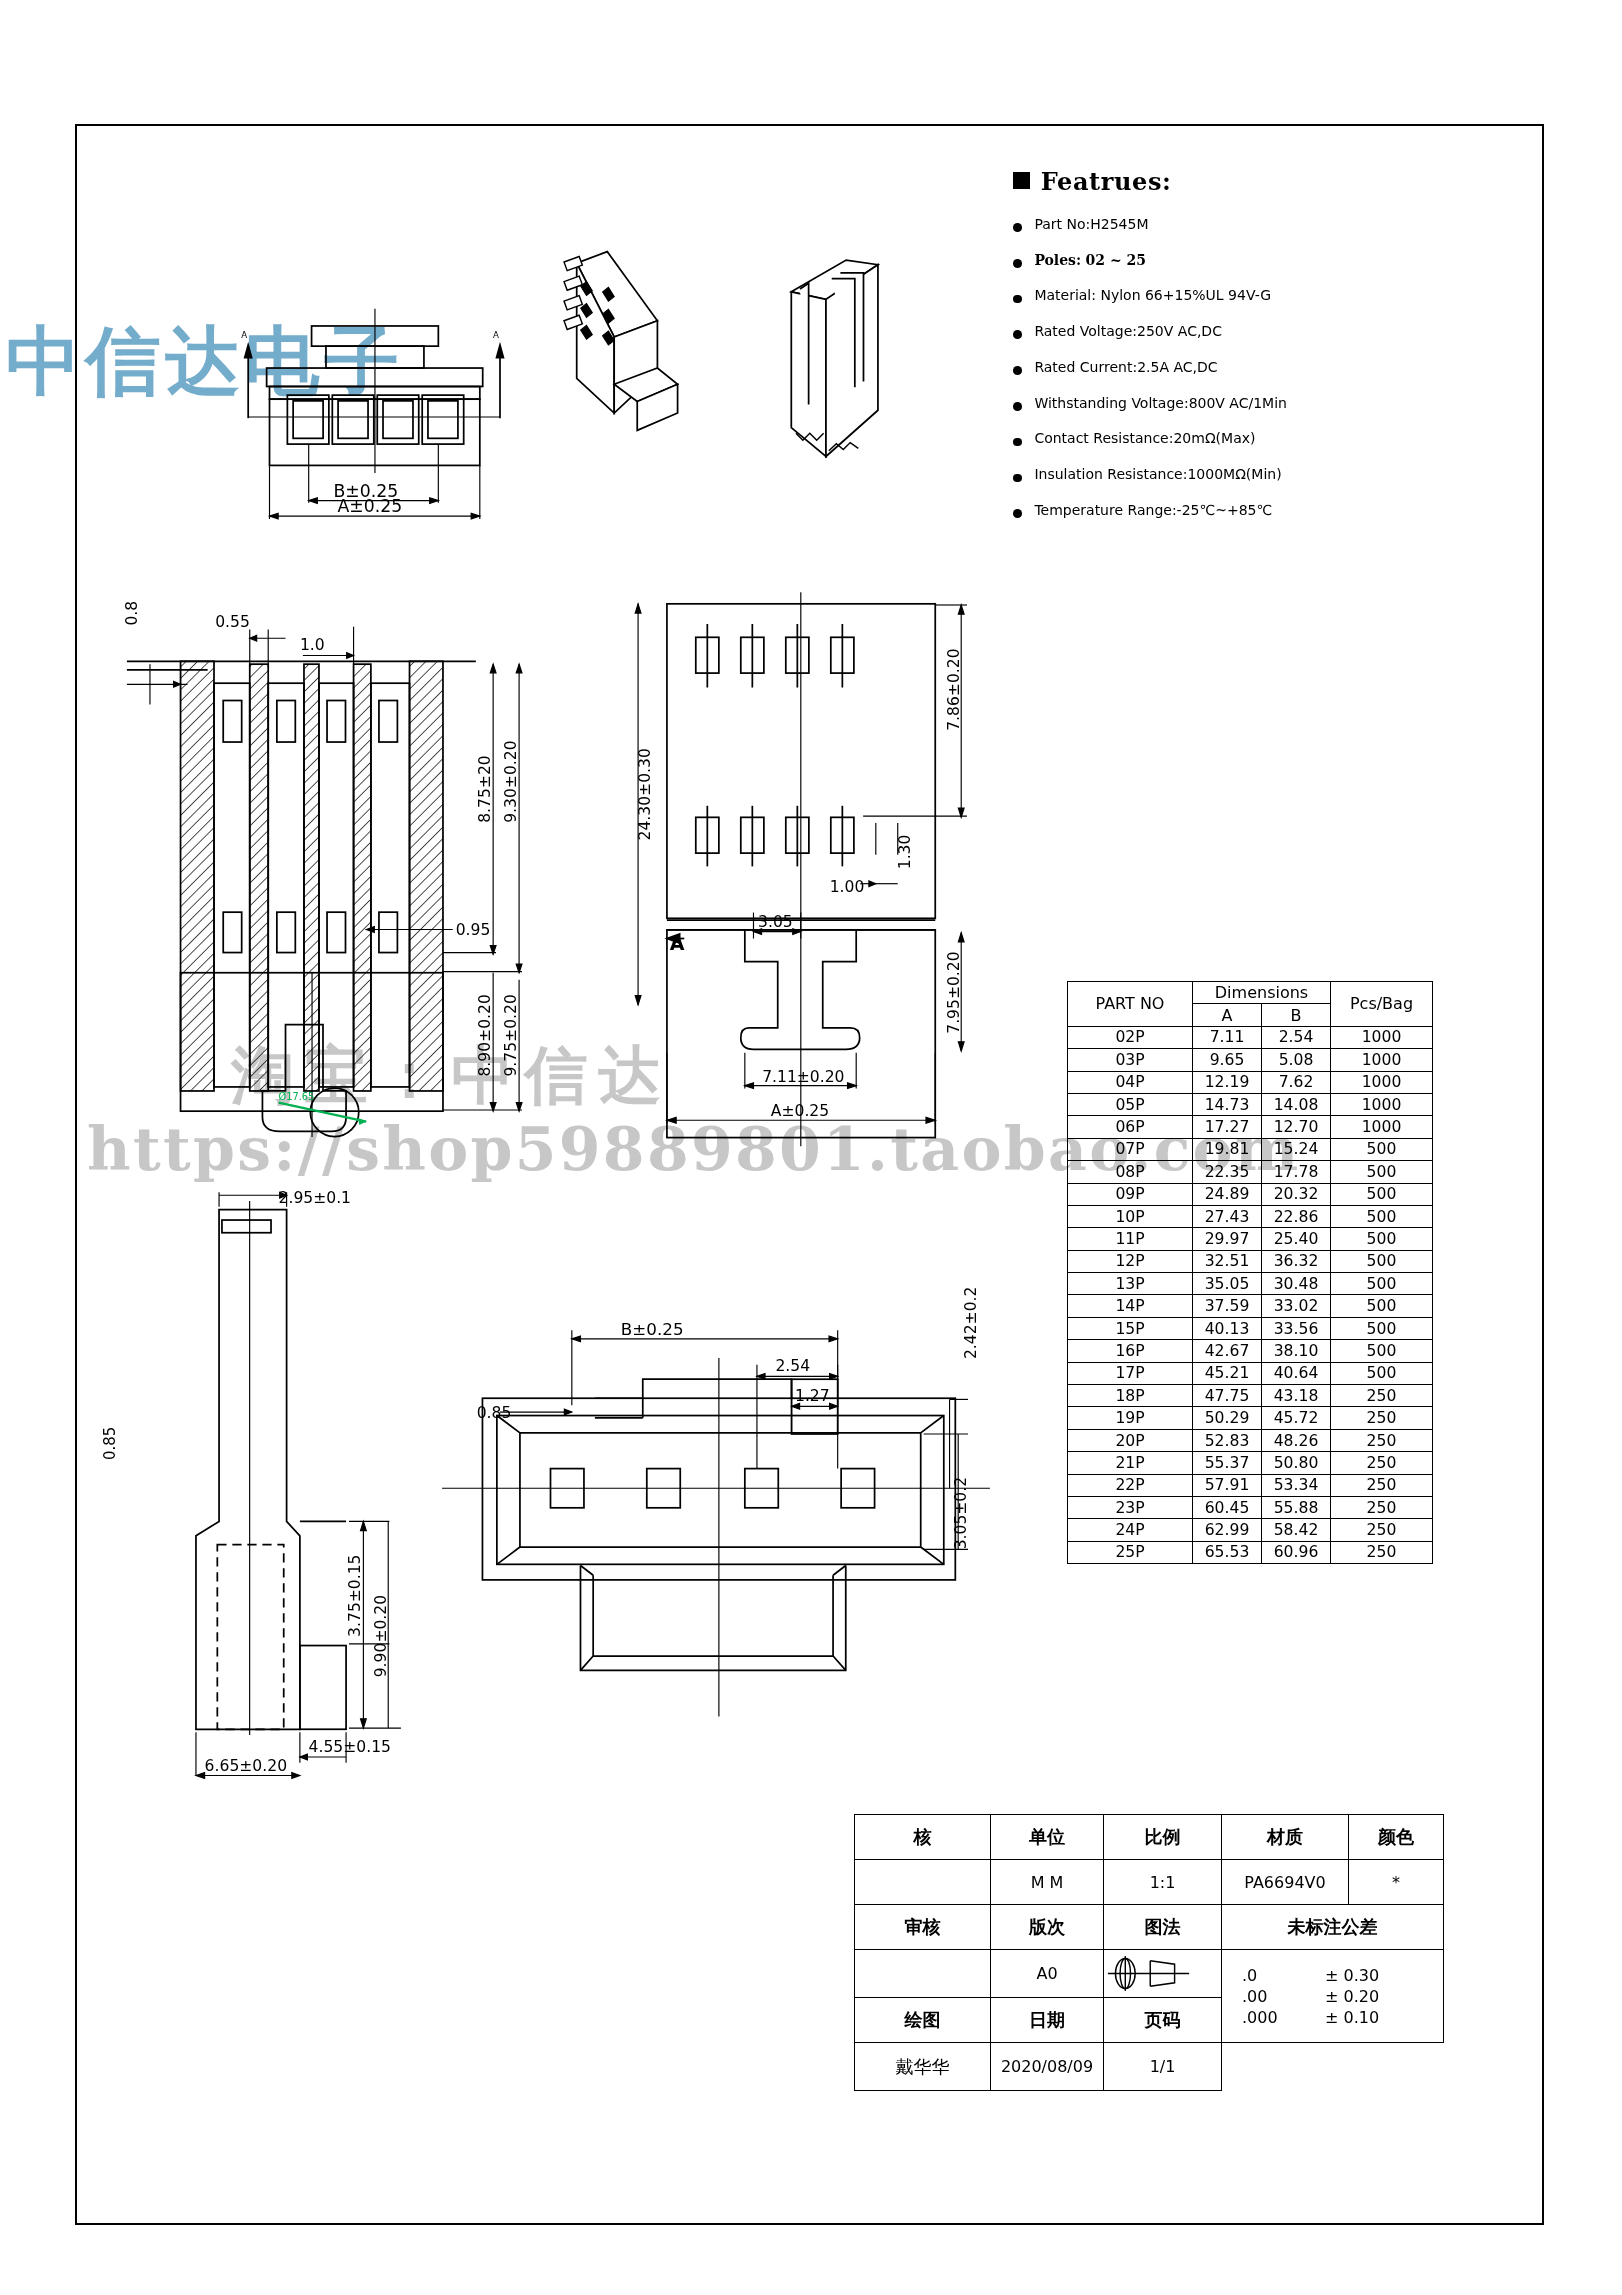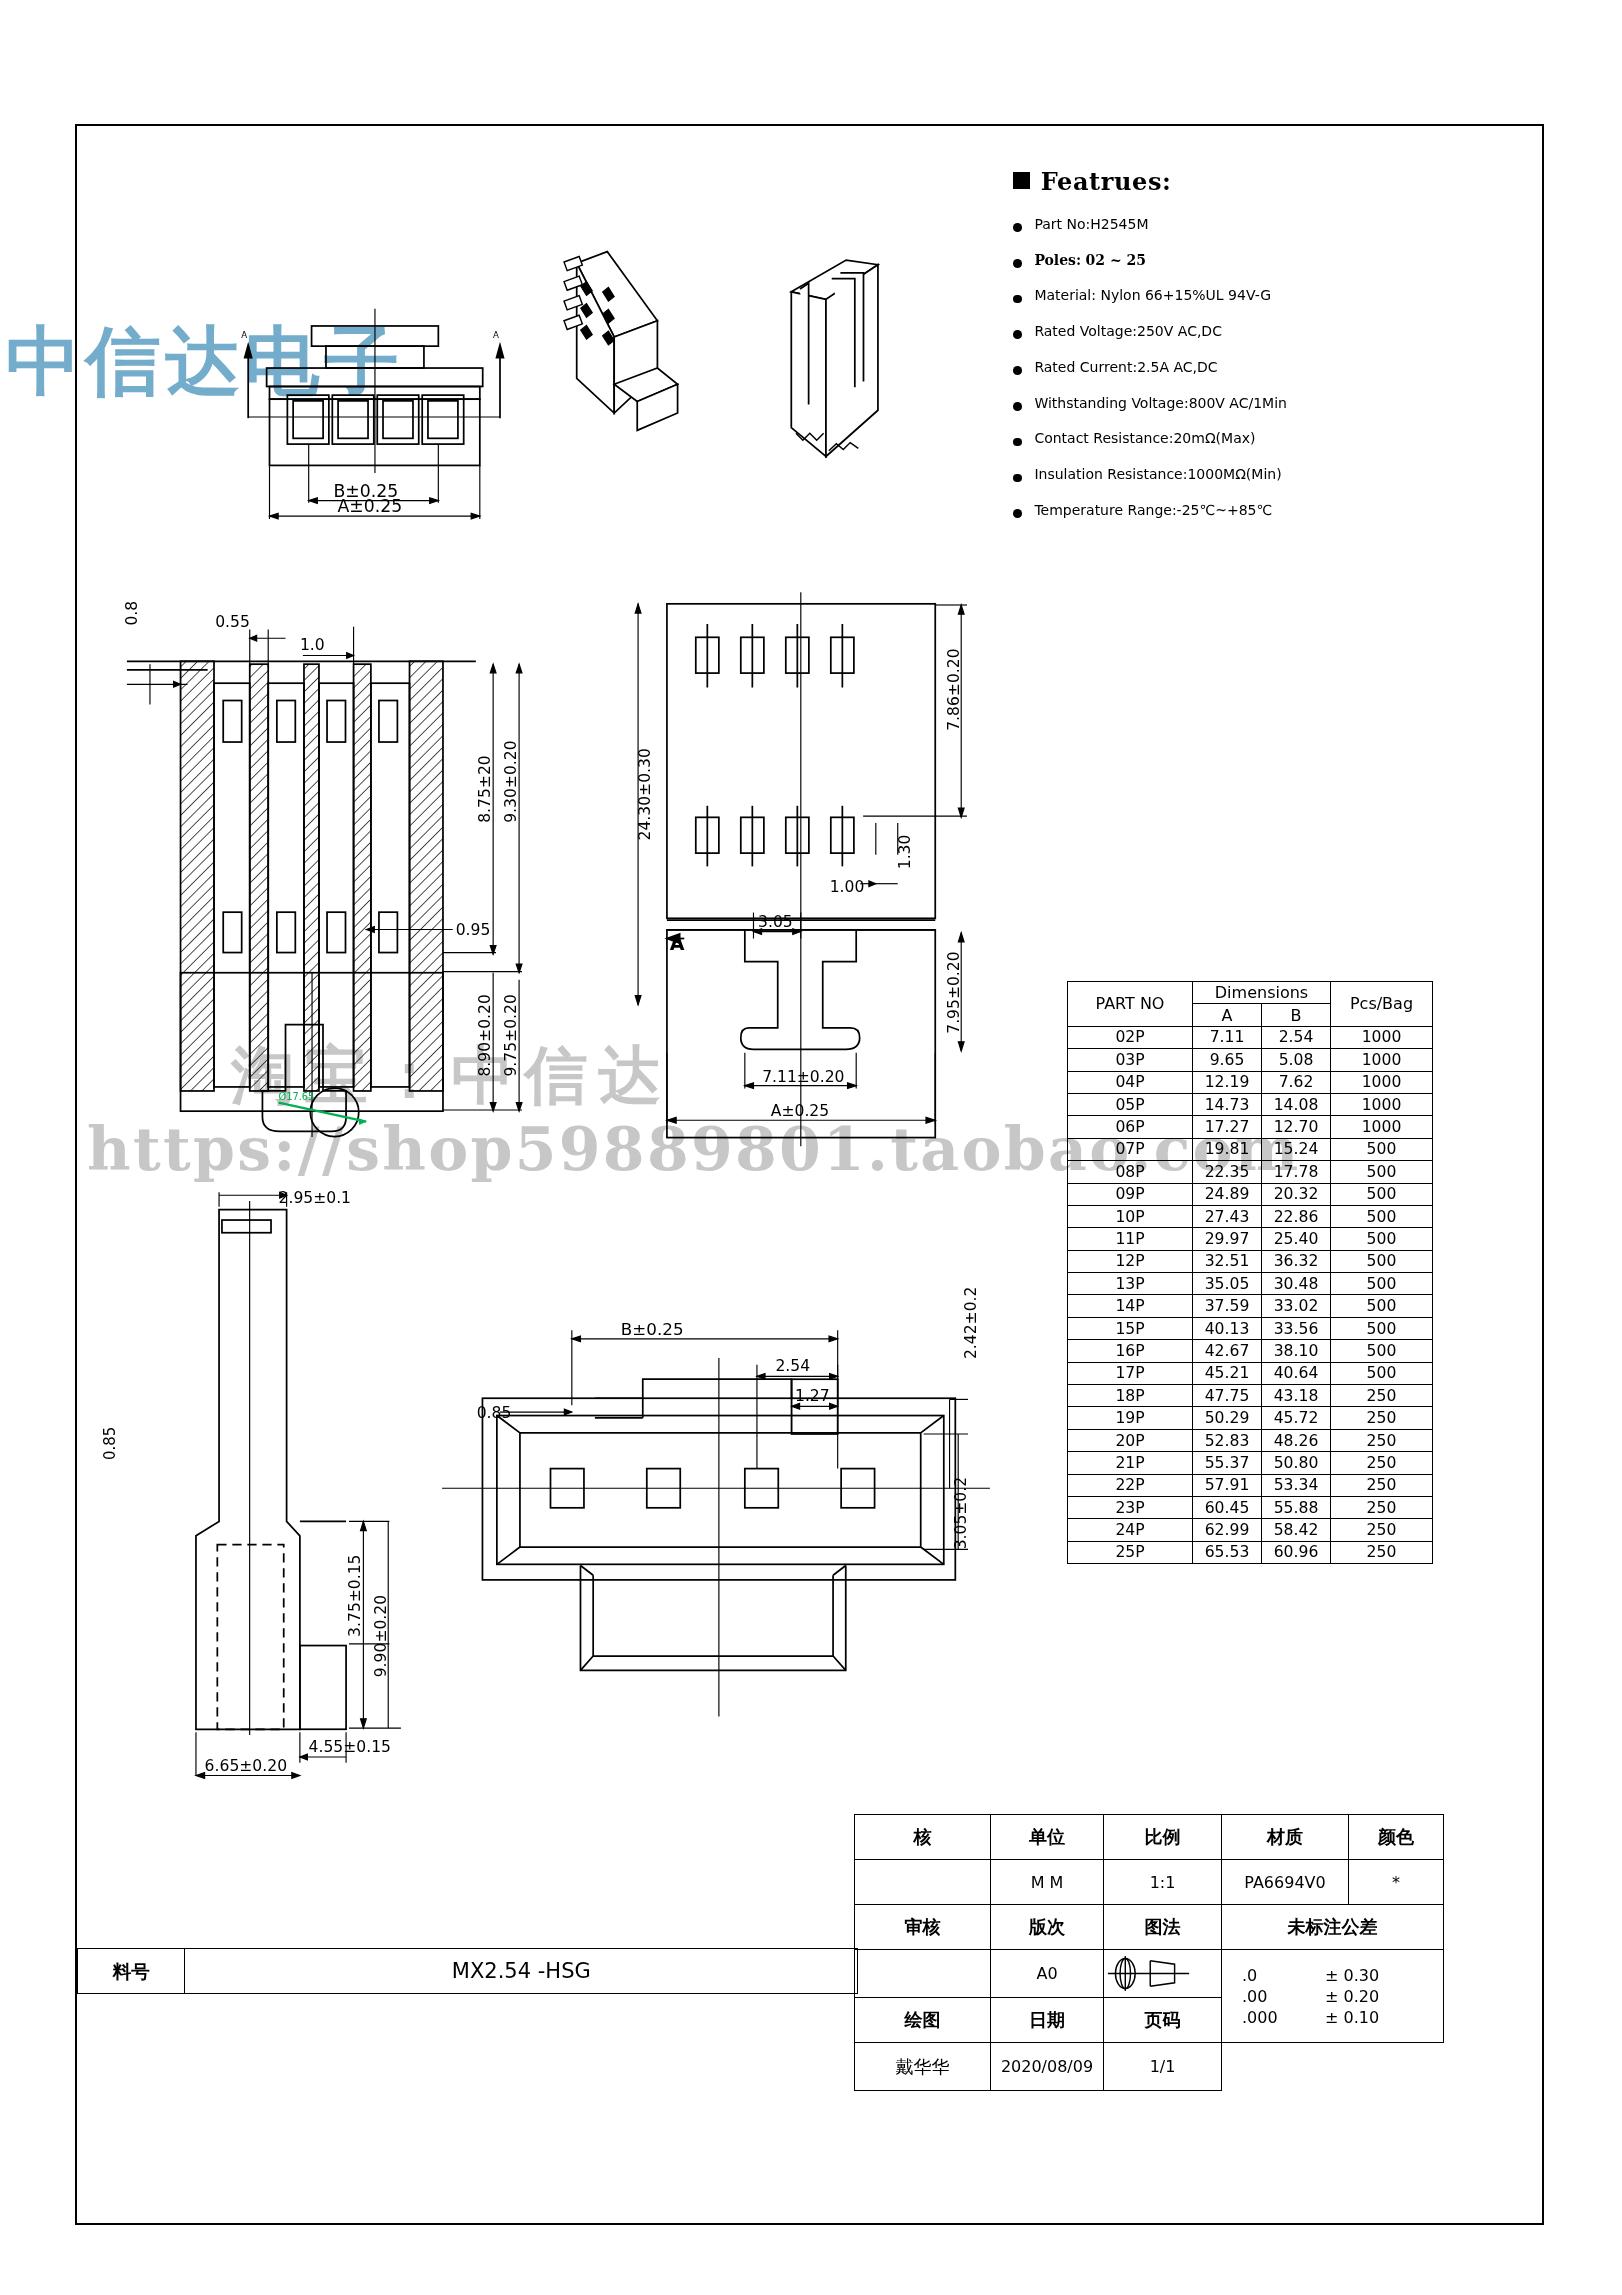--- a/index.html
+++ b/index.html
@@ -618,24 +618,20 @@
         <td class="c-b">60.96</td>
         <td class="c-pcs">250</td>
       </tr>
     </tbody>
 </table>
 
 <div id="titleblock">
 
   <table id="tb-left">
     <tbody>
-        <tr>
-      <td class="k">料号</td>
-      <td class="v">MX2.54  -HSG</td>
-    </tr>
   </tbody>
     </table>
 
   <table id="tb-right">
     <tbody>
         <tr>
       <td class="cn" style="width:133px;height:42px">核</td>
       <td class="cn" style="width:110px">单位</td>
       <td class="cn" style="width:115px">比例</td>
       <td class="cn" style="width:124px">材质</td>

